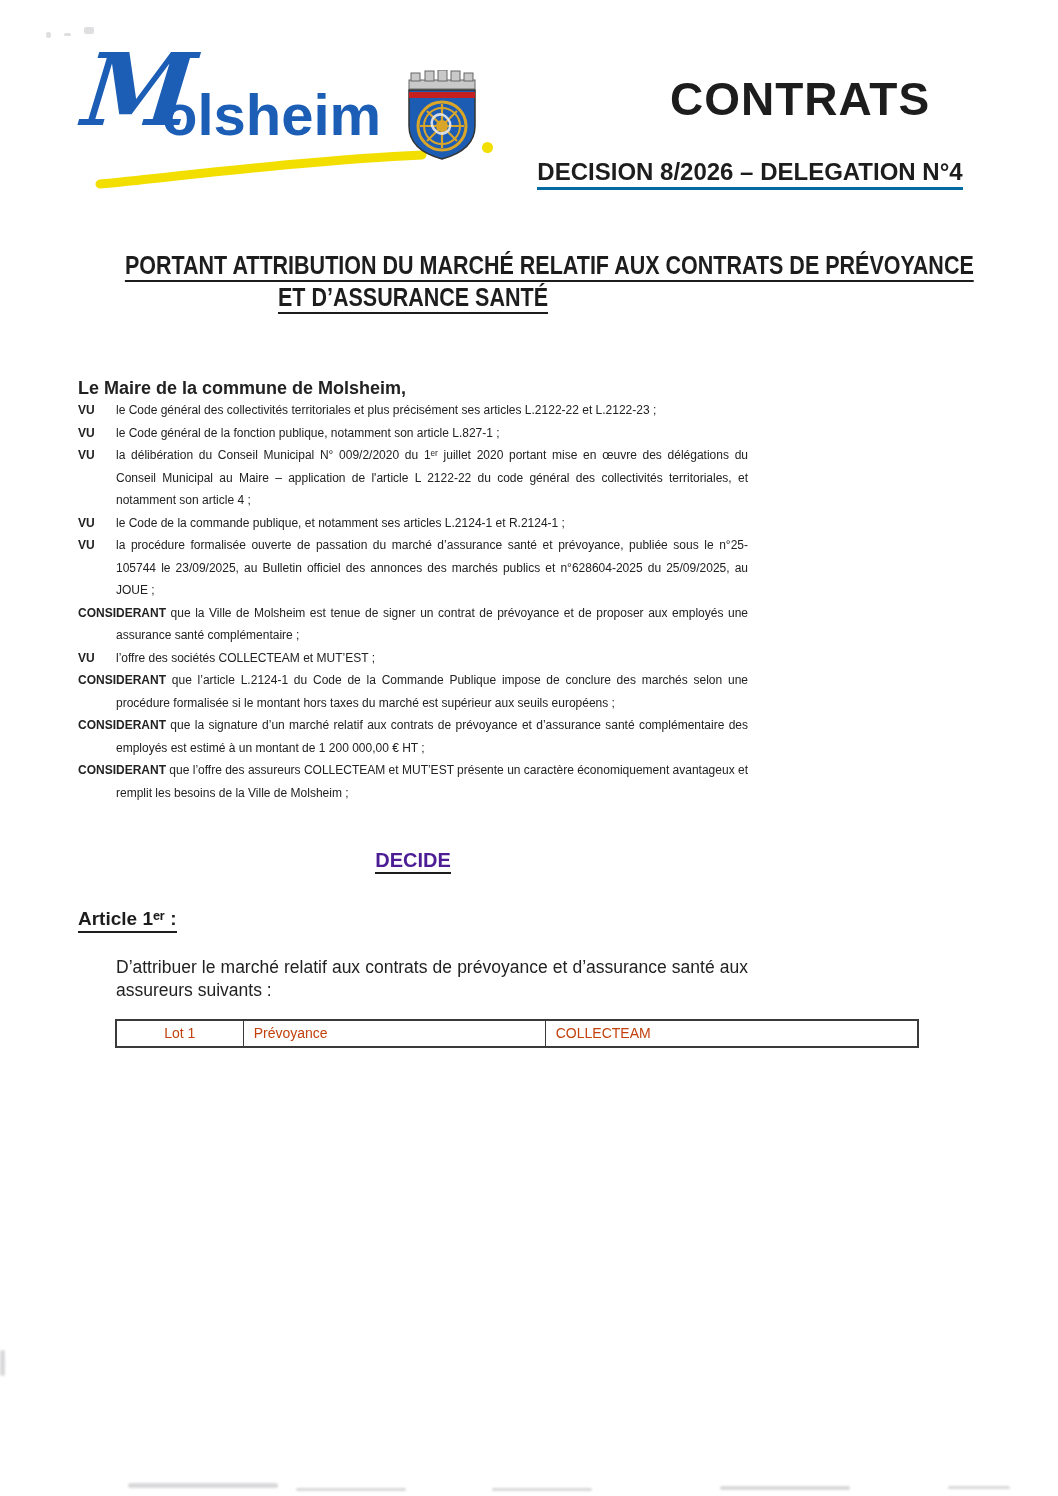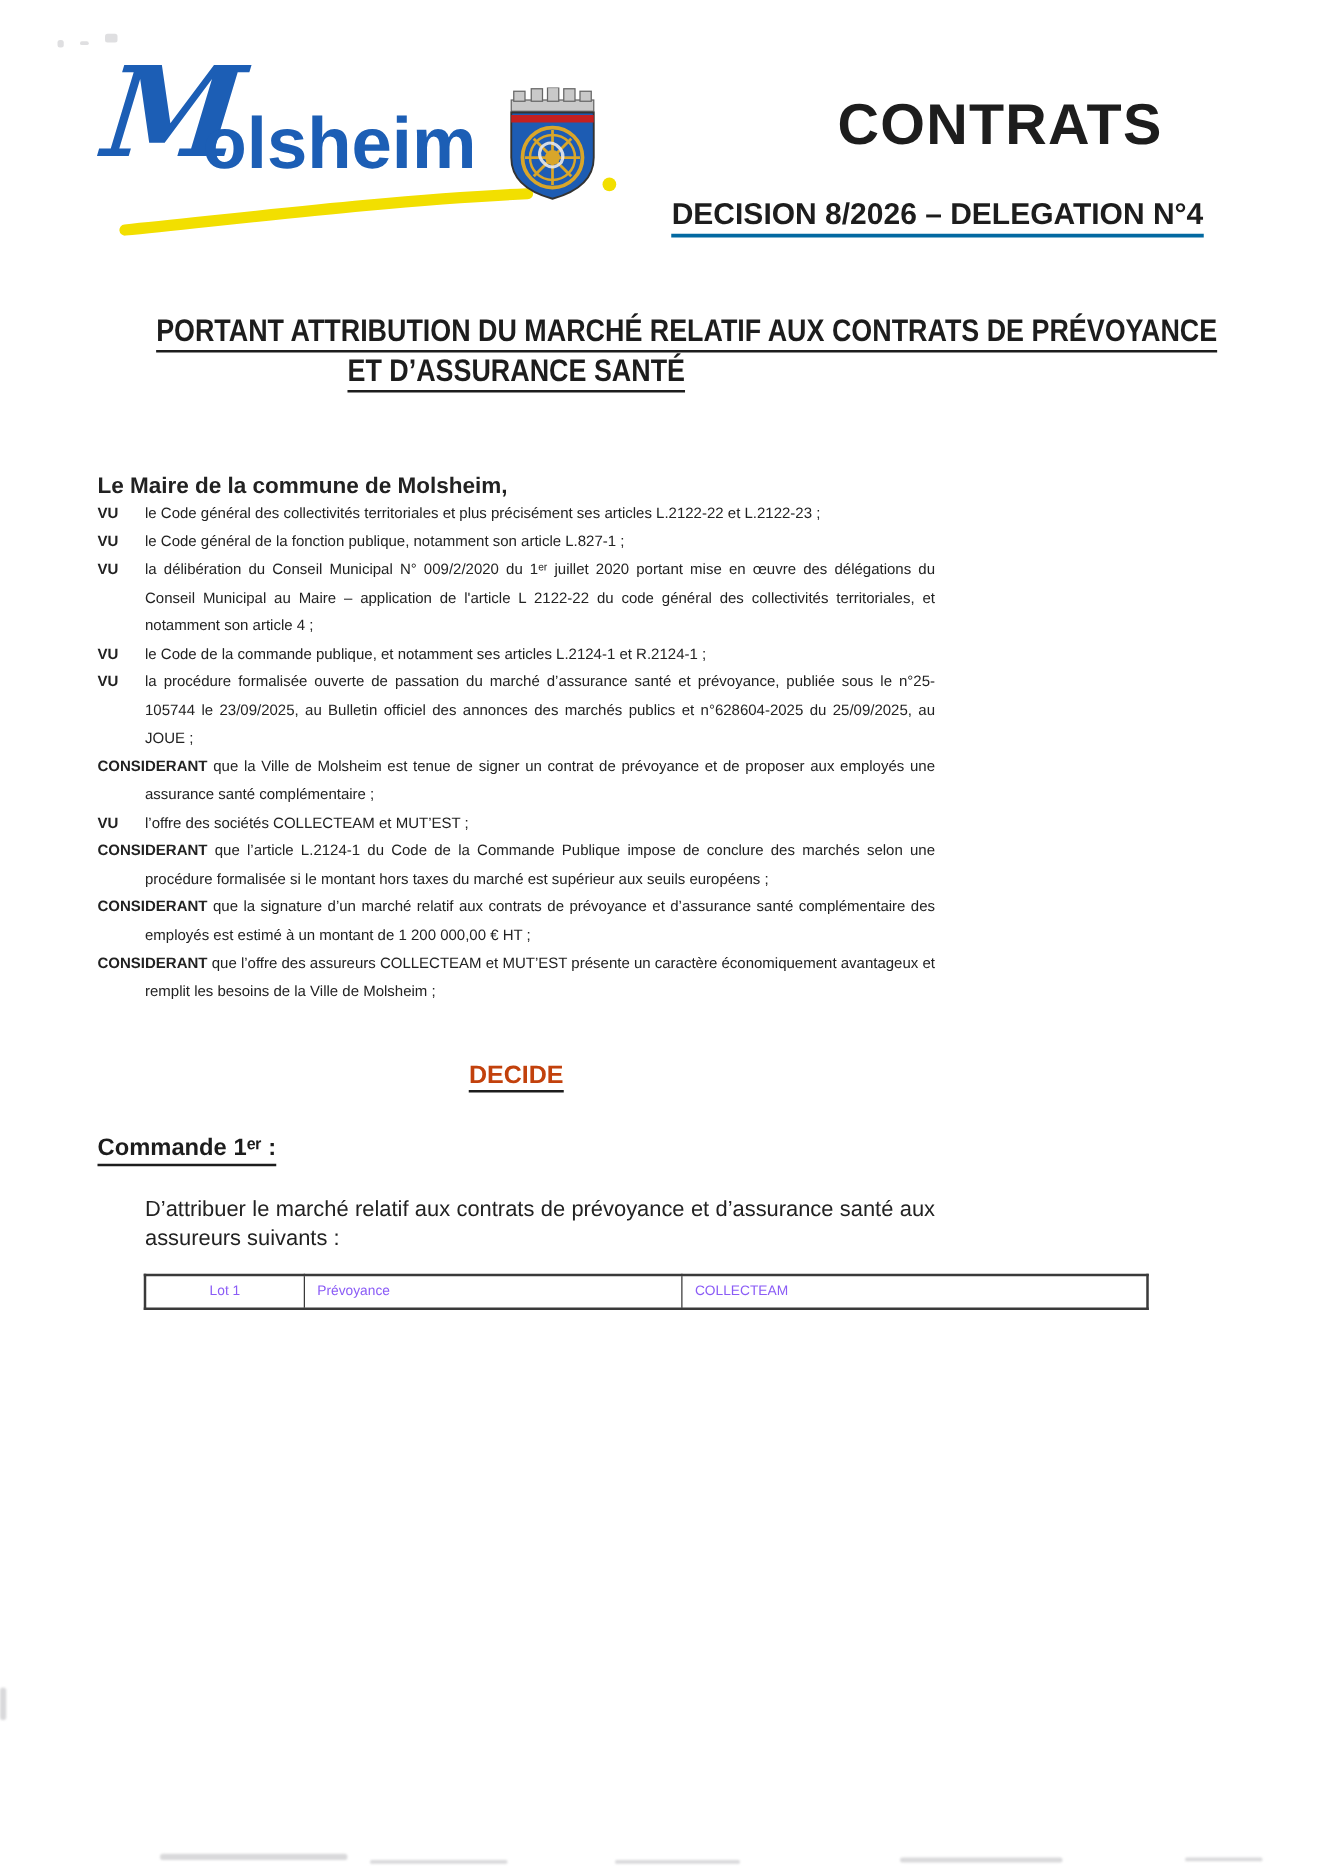--- a/index.html
+++ b/index.html
@@ -56,32 +56,32 @@
   p.hang{
     margin:0;padding-left:38px;text-indent:-38px;
     font-size:12px;line-height:22.5px;text-align:justify;
   }
   .vu-label{display:inline-block;width:38px;text-indent:0;font-weight:bold;}
   .c-label{font-weight:bold;}
   .mt-vu{margin-top:22px;}
   .mt-vu-lg{margin-top:26px;}
   .mt-c{margin-top:22px;}
   .decide{
-    margin-top:45px;text-align:center;font-size:20px;font-weight:bold;color:#c2410c;
+    margin-top:45px;text-align:center;font-size:20px;font-weight:bold;color:#4c1d95;
   }
   .decide .u{border-bottom:2.5px solid #1d1d1d;padding-bottom:1px;}
   .article-label{
     margin-top:36px;font-size:19px;font-weight:bold;color:#1d1d1d;
   }
   .article-label .u{border-bottom:2.5px solid #1d1d1d;padding-bottom:2px;}
   .indent{margin:26px 0 0 38px;font-size:17.5px;line-height:22.5px;text-align:justify;}
   
   table.lots{
     margin:18px 0 0 37px;border-collapse:collapse;width:804px;
-    font-size:11px;color:#8b5cf6;border:2px solid #3a3a3a;
+    font-size:14px;color:#c2410c;border:2px solid #3a3a3a;
   }
   table.lots td{
     border:1.5px solid #3a3a3a;height:25px;padding:0 10px;line-height:25px;
   }
   td.c-lot{width:116px;text-align:center;padding:0;}
   td.c-obj{width:306px;}
   td.c-ins{width:382px;}
 </style>
 </head>
 <body>
@@ -159,21 +159,21 @@
 
     <p class="hang mt-c"><b class="c-label">CONSIDERANT</b> <span>que la signature d’un marché relatif aux contrats de prévoyance et d’assurance santé complémentaire des employés est estimé à un montant de 1 200 000,00 € HT ;</span></p>
 
     <p class="hang mt-c"><b class="c-label">CONSIDERANT</b> <span>que l’offre des assureurs COLLECTEAM et MUT’EST présente un caractère économiquement avantageux et remplit les besoins de la Ville de Molsheim ;</span></p>
 
     <div class="decide">
       <span class="u">DECIDE</span>
     </div>
 
     <div class="article-label">
-      <span class="u">Commande 1ᵉʳ :</span>
+      <span class="u">Article 1ᵉʳ :</span>
     </div>
 
     <p class="indent">D’attribuer le marché relatif aux contrats de prévoyance et d’assurance santé aux assureurs suivants :</p>
 
     <table class="lots">
       <tbody>
         <tr>
           <td class="c-lot">Lot 1</td>
           <td class="c-obj">Prévoyance</td>
           <td class="c-ins">COLLECTEAM</td>

